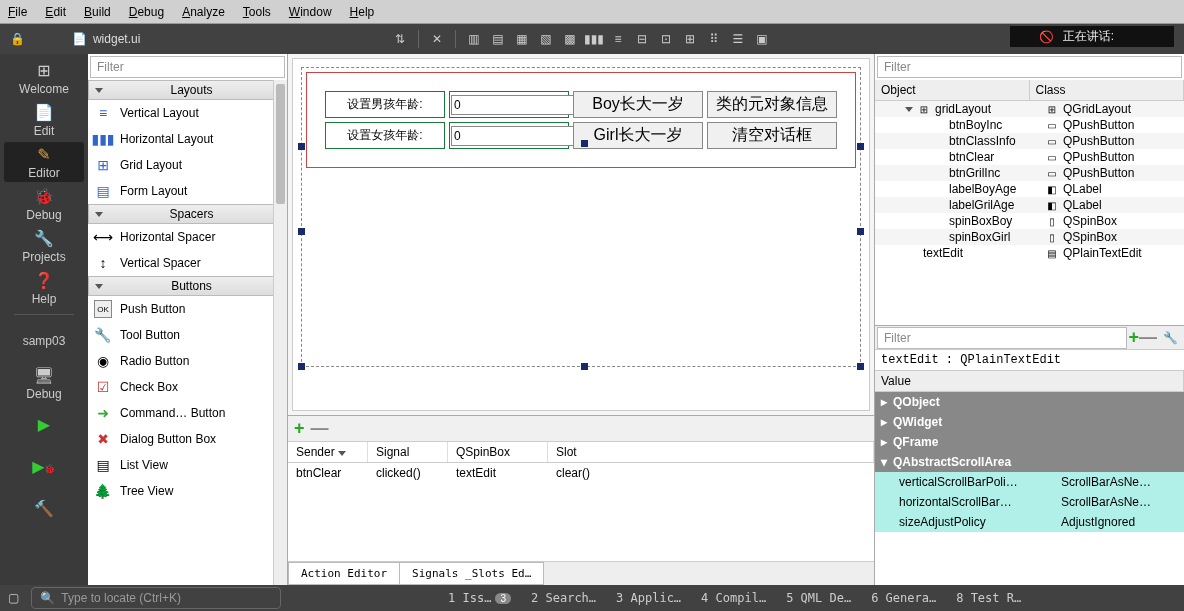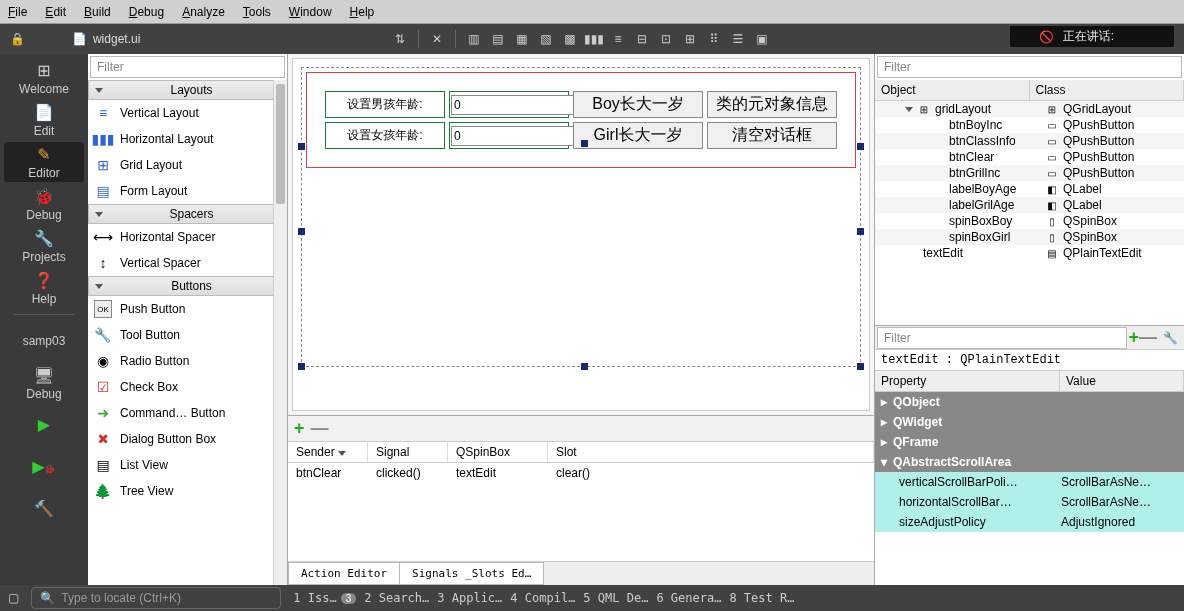--- a/index.html
+++ b/index.html
@@ -356,21 +356,20 @@
 </div>
 <div class="prop-panel">
 <div class="prop-toolbar">
 <div class="filterbox">Filter</div>
 <span class="plus">+</span>
 <span class="minus">—</span>
 <span style="padding:0 6px">🔧</span>
 </div>
 <div class="prop-path">textEdit : QPlainTextEdit</div>
 <div class="prop-header">
-<div class="ph1">Property</div>
 <div class="ph2">Value</div>
 </div>
 <div class="prop-body" id="prop-body">
           <div class="prop-group"><span>▸</span>QObject</div>
           <div class="prop-group"><span>▸</span>QWidget</div>
           <div class="prop-group"><span>▸</span>QFrame</div>
           <div class="prop-group"><span>▾</span>QAbstractScrollArea</div>
           <div class="prop-row hl">
             <div class="pc1">verticalScrollBarPoli…</div>
             <div class="pc2">ScrollBarAsNe…</div>
@@ -387,21 +386,21 @@
 </div>
 </div>
 </div>
 
 <div class="statusbar">
 <span>▢</span>
 <div class="locator">
 <span>🔍</span>
 <span>Type to locate (Ctrl+K)</span>
 </div>
-<div style="flex:1;display:flex;gap:8px;justify-content:flex-start" id="status-items">
+<div style="flex:1;display:flex;gap:20px;justify-content:center" id="status-items">
       <div class="sitem">1 Iss… <span class="badge">3</span></div>
       <div class="sitem">2 Search…</div>
       <div class="sitem">3 Applic…</div>
       <div class="sitem">4 Compil…</div>
       <div class="sitem">5 QML De…</div>
       <div class="sitem">6 Genera…</div>
       <div class="sitem">8 Test R…</div>
     </div>
 </div>
 

